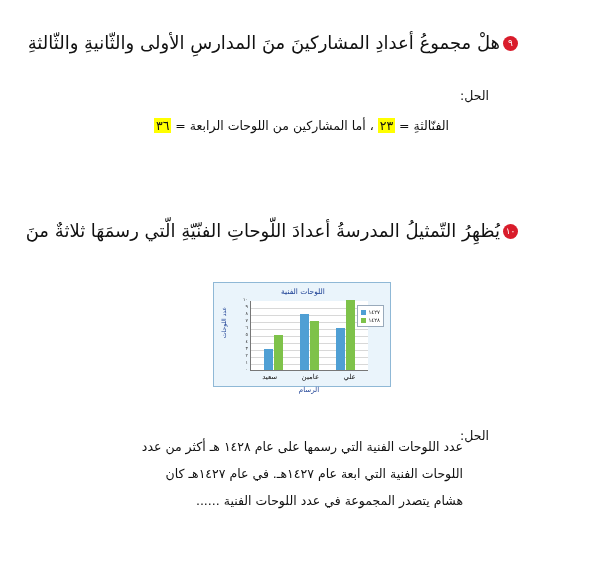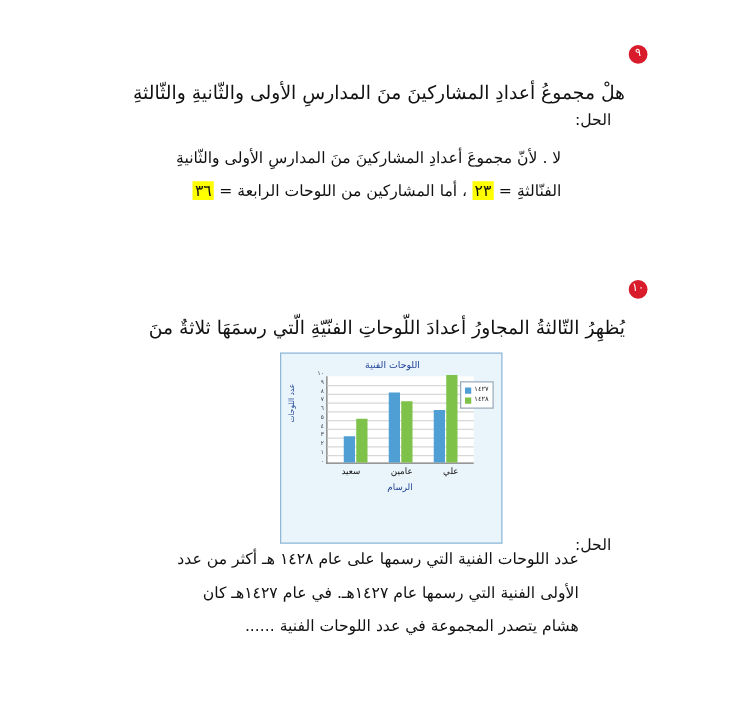--- a/index.html
+++ b/index.html
@@ -34,26 +34,25 @@
     border-radius: 50%;
     background: #d91c2b;
     color: #ffffff;
     font-size: 9px;
     line-height: 15px;
     text-align: center;
     font-family: "DejaVu Sans", sans-serif;
     direction: ltr;
   }
   .q-text {
-    font-size: 15px;
+    font-size: 18px;
     line-height: 26px;
     text-align: right;
     color: #111111;
     direction: rtl;
-    margin-top: 31px;
   }
   .q-text div { white-space: nowrap; }
 
   .sol-label {
     position: absolute;
     font-size: 12.5px;
     color: #111111;
     text-align: right;
     direction: rtl;
   }
@@ -66,24 +65,24 @@
     color: #111111;
   }
   .hl {
     background: #ffff00;
     padding: 0 2px;
   }
 
   
   .figure {
     position: absolute;
-    left: 224px;
+    left: 213px;
     top: 282px;
     width: 178px;
-    height: 153px;
+    height: 105px;
     background: #eaf4fb;
     border: 1px solid #8fb8d6;
     box-sizing: border-box;
     direction: ltr;
   }
   .fig-title {
     position: absolute;
     top: 4px;
     left: 0;
     width: 178px;
@@ -211,30 +210,29 @@
   <div class="q-block" style="left:100px; top:30px; width:400px;">
     <div class="q-num" style="right:-18px; top:6px;">٩</div>
     <div class="q-text">
       <div>هلْ مجموعُ أعدادِ المشاركينَ منَ المدارسِ الأولى والثّانيةِ والثّالثةِ</div>
     </div>
   </div>
 
   <div class="sol-label" style="left:0; top:88px; width:489px;">الحل:</div>
 
   <div class="sol-body" style="left:0; top:112px; width:449px;">
-    <div>لا . لأنّ مجموعَ أعدادِ المشاركينَ منَ المدارسِ الأولى والثّانيةِ</div>
     <div>
       <span>الفنّالثةِ = </span><span class="hl">٢٣</span><span> ، أما المشاركين من اللوحات الرابعة = </span><span class="hl">٣٦</span>
     </div>
   </div>
 
   <div class="q-block" style="left:100px; top:218px; width:400px;">
     <div class="q-num" style="right:-18px; top:6px;">١٠</div>
     <div class="q-text">
-      <div>يُظهِرُ التّالثةُ المجاورُ أعدادَ اللّوحاتِ الفنّيّةِ الّتي رسمَهَا ثلاثةٌ منَ</div>
+      <div>يُظهِرُ التّمثيلُ المدرسةُ أعدادَ اللّوحاتِ الفنّيّةِ الّتي رسمَهَا ثلاثةٌ منَ</div>
     </div>
   </div>
 
   <div class="figure">
     <div class="fig-title">اللوحات الفنية</div>
 
     <div class="y-axis-title">عدد اللوحات</div>
 
     <div class="y-ticks">
       <span style="top:0px;">١٠</span>
@@ -295,17 +293,17 @@
       <span>سعيد</span>
     </div>
 
     <div class="x-axis-title">الرسام</div>
   </div>
 
   <div class="sol-label" style="left:0; top:428px; width:489px;">الحل:</div>
 
   <div class="sol-body" style="left:0; top:433px; width:463px;">
     <div>عدد اللوحات الفنية التي رسمها على عام ١٤٢٨ هـ أكثر من عدد</div>
-    <div>الأولى الفنية التي رسمها عام ١٤٢٧هـ. في عام ١٤٢٧هـ كان</div>
+    <div>اللوحات الفنية التي ابعة عام ١٤٢٧هـ. في عام ١٤٢٧هـ كان</div>
     <div>هشام يتصدر المجموعة في عدد اللوحات الفنية ......</div>
   </div>
 
 </div>
 
 </body></html>

